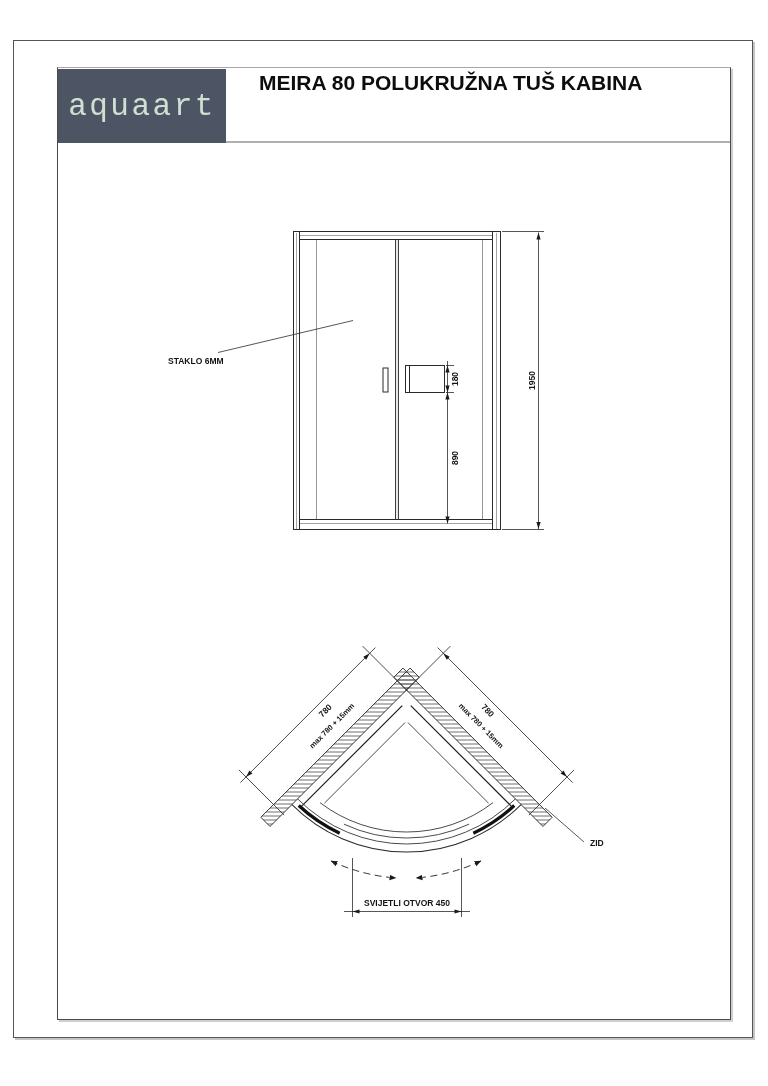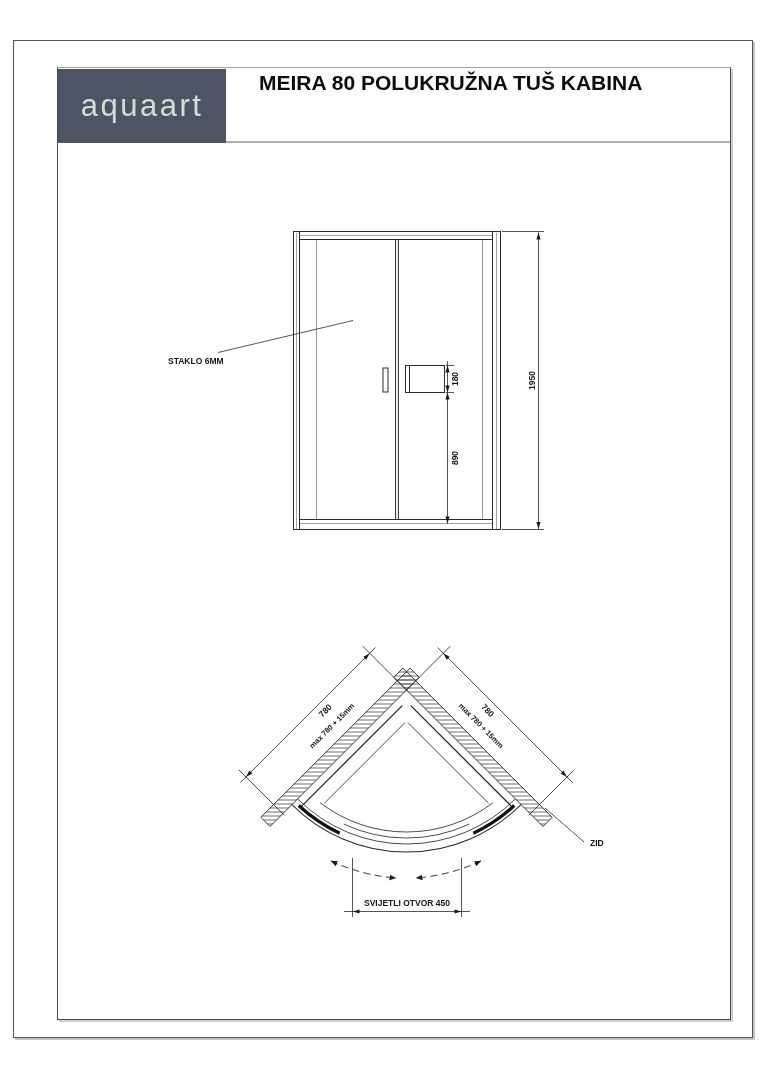--- a/index.html
+++ b/index.html
@@ -5,21 +5,21 @@
   html,body{margin:0;padding:0;background:#fff;}
   body{width:768px;height:1086px;position:relative;overflow:hidden;
        font-family:"Liberation Sans",sans-serif;}
   .outer-border{position:absolute;left:13px;top:40px;width:738px;height:996px;
        border:1px solid #555;box-shadow:2px 2px 0 #c4c4c4;}
   .inner-border{position:absolute;left:57px;top:67px;width:672px;height:951px;
        border:1px solid #4a4a4a;border-top-color:#a8a8a8;box-shadow:2px 2px 0 #cfcfcf;}
   .header-underline{position:absolute;left:58px;top:141px;width:672px;height:2px;
        background:#b0b0b0;}
   .logo-box{position:absolute;left:58px;top:69px;width:168px;height:74px;
-       display:flex;align-items:center;justify-content:center;}
+       display:flex;align-items:center;justify-content:center;font-family:Liberation Mono, monospace;}
   .logo-text{font-size:31px;font-weight:400;letter-spacing:2.5px;}
   .title-block{position:absolute;left:259px;top:70px;color:#0d0d0d;}
   .title-line{font-size:21px;font-weight:bold;line-height:26px;white-space:nowrap;}
   svg.drawing{position:absolute;left:0;top:0;}
   svg .ln{stroke:#2b2b2b;stroke-width:1;fill:none;}
   svg .lt{stroke:#2b2b2b;stroke-width:.8;fill:none;}
   svg .gy{stroke:#9a9a9a;stroke-width:.9;fill:none;}
   svg .gl{stroke:#7d7d7d;stroke-width:.8;fill:none;}
   svg .thick{stroke:#111;stroke-width:3.2;fill:none;}
   svg .arr{fill:#1a1a1a;stroke:none;}

